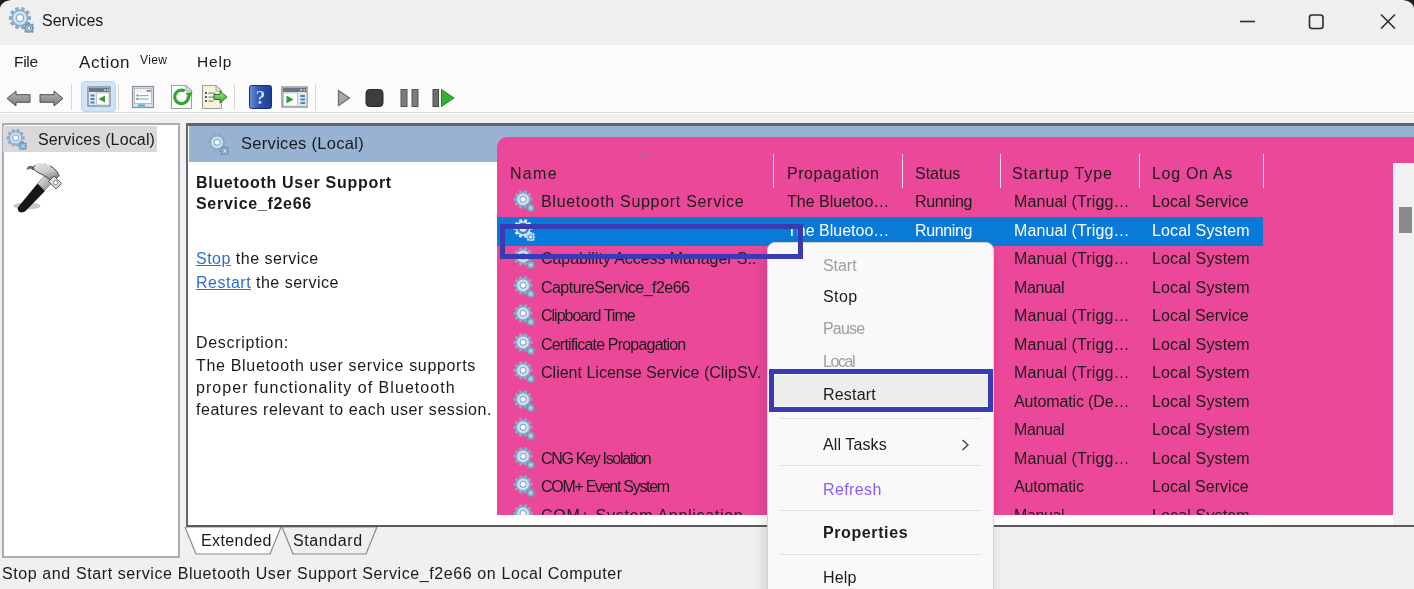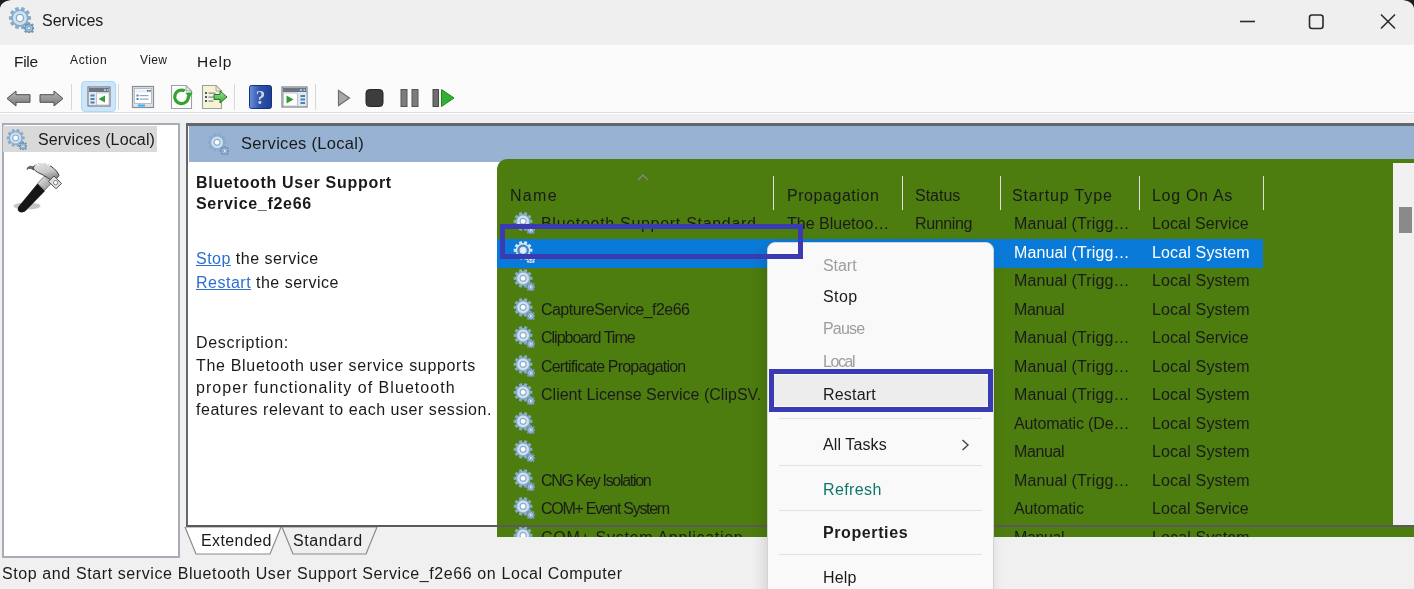--- a/index.html
+++ b/index.html
@@ -42,21 +42,21 @@
 </svg>
 <svg class="abs" style="left:0;top:0" width="11" height="8">
     <path d="M0,0 L11,0 C4.5,1 1,3.5 0,8 Z" fill="#1d1d1d"></path>
   </svg>
 <svg class="abs" style="left:1403px;top:0" width="11" height="8">
     <path d="M11,0 L0,0 C6.5,1 10,3.5 11,8 Z" fill="#1d1d1d"></path>
   </svg>
 
 <div class="abs" style="left:0;top:45px;width:1414px;height:37px;background:#fbfbfb"></div>
 <span class="abs" style="left:14px;top:53px;font-size:15.5px;letter-spacing:-0.3px">File</span>
-<span class="abs" style="left:70px;top:53px;font-size:12px;letter-spacing:0.65px">Action</span>
+<span class="abs" style="left:79px;top:53px;font-size:17px;letter-spacing:0.65px">Action</span>
 <span class="abs" style="left:140px;top:53px;font-size:12px;letter-spacing:0.4px">View</span>
 <span class="abs" style="left:197px;top:53px;font-size:15.5px;letter-spacing:0.8px">Help</span>
 
 <div class="abs" style="left:0;top:82px;width:1414px;height:31px;background:#fbfbfb;border-bottom:1px solid #dcdcdc"></div>
 <div class="abs" style="left:71px;top:84px;width:1px;height:26px;background:#d8d8d8"></div>
 <div class="abs" style="left:118px;top:84px;width:1px;height:26px;background:#d8d8d8"></div>
 <div class="abs" style="left:234px;top:84px;width:1px;height:26px;background:#d8d8d8"></div>
 <div class="abs" style="left:315px;top:84px;width:1px;height:26px;background:#d8d8d8"></div>
 <svg class="abs" style="left:6px;top:90px" width="25" height="17" viewBox="0 0 25 17">
 <defs>
@@ -236,21 +236,21 @@
   </svg>
 <span class="abs" style="left:241px;top:134px;font-size:16.5px;letter-spacing:.3px">Services (Local)</span>
 
 <div class="abs" style="left:196px;top:173px;width:320px;font-size:16px;font-weight:bold;letter-spacing:.7px;line-height:20.5px">Bluetooth User Support<br>Service_f2e66</div>
 <div class="abs" style="left:196px;top:246.5px;width:330px;font-size:16px;letter-spacing:.5px;line-height:24px"><a style="color:#2b6fd0;text-decoration:underline">Stop</a> the service<br><a style="color:#2b6fd0;text-decoration:underline">Restart</a> the service</div>
 <span class="abs" style="left:196px;top:334px;font-size:16px;letter-spacing:.7px;white-space:pre">Description:</span>
 <span class="abs" style="left:196px;top:356.5px;font-size:16px;letter-spacing:.68px;white-space:pre">The Bluetooth user service supports</span>
 <span class="abs" style="left:196px;top:378.5px;font-size:16px;letter-spacing:1.05px;white-space:pre">proper functionality of Bluetooth</span>
 <span class="abs" style="left:196px;top:401px;font-size:16px;letter-spacing:.54px;white-space:pre">features relevant to each user session.</span>
 
-<div class="abs" style="left:497px;top:159px;width:917px;height:378px;background:#4d7c0f;border-top-left-radius:10px;overflow:hidden">
+<div class="abs" style="left:497px;top:137px;width:917px;height:378px;background:#ec4899;border-top-left-radius:10px;overflow:hidden">
   <span class="abs" style="left:13px;top:27.5px;font-size:16px;letter-spacing:1.3px">Name</span>
   <svg class="abs" style="left:139px;top:14px" width="14" height="9" viewBox="0 0 14 9">
       <path d="M2,7 L7,2 L12,7" fill="none" stroke="#878787" stroke-width="1.3"></path>
     </svg>
   <span class="abs" style="left:290px;top:27.5px;font-size:16px;letter-spacing:.55px">Propagation</span>
   <span class="abs" style="left:418px;top:27.5px;font-size:16px;letter-spacing:0px">Status</span>
   <span class="abs" style="left:515px;top:27.5px;font-size:16px;letter-spacing:.85px">Startup Type</span>
   <span class="abs" style="left:655px;top:27.5px;font-size:16px;letter-spacing:.7px">Log On As</span>
   <div class="abs" style="left:276px;top:17px;width:1px;height:34px;background:#e0e0e0"></div>
   <div class="abs" style="left:405px;top:17px;width:1px;height:34px;background:#e0e0e0"></div>
@@ -275,21 +275,21 @@
       <line x1="19.8" y1="20.0" x2="21.2" y2="21.4" stroke="#7195b5" stroke-width="2.0"></line>
       <line x1="17.8" y1="20.8" x2="17.8" y2="22.8" stroke="#7195b5" stroke-width="2.0"></line>
       <line x1="15.8" y1="20.0" x2="14.3" y2="21.4" stroke="#7195b5" stroke-width="2.0"></line>
       <line x1="14.9" y1="18.0" x2="12.9" y2="18.0" stroke="#7195b5" stroke-width="2.0"></line>
       <line x1="15.8" y1="15.9" x2="14.3" y2="14.5" stroke="#7195b5" stroke-width="2.0"></line>
       <line x1="17.8" y1="15.1" x2="17.8" y2="13.1" stroke="#7195b5" stroke-width="2.0"></line>
       <line x1="19.8" y1="15.9" x2="21.2" y2="14.5" stroke="#7195b5" stroke-width="2.0"></line>
       <circle cx="17.78333333333333" cy="17.96666666666667" r="3.1" fill="#abc7df" stroke="#7195b5" stroke-width="1.0083333333333333"></circle>
       <circle cx="17.78333333333333" cy="17.96666666666667" r="1.4" fill="#ffffff" stroke="#7195b5" stroke-width="0.8066666666666666"></circle>
     </svg>
-    <span class="abs ct" style="left:44px;top:56.35px;letter-spacing:0.7px;color:#1b1b1b">Bluetooth Support Standard</span>
+    <span class="abs ct" style="left:44px;top:56.35px;letter-spacing:0.7px;color:#1b1b1b">Bluetooth Support Service</span>
     <span class="abs ct" style="left:290px;top:56.35px;color:#1b1b1b">The Bluetoo…</span>
     <span class="abs ct" style="left:418px;top:56.35px;letter-spacing:-0.35px;color:#1b1b1b">Running</span>
     <span class="abs ct" style="left:517px;top:56.35px;letter-spacing:0.1px;color:#1b1b1b">Manual (Trigg…</span>
     <span class="abs ct" style="left:655px;top:56.35px;letter-spacing:0.05px;color:#1b1b1b">Local Service</span>
 <svg class="abs" style="left:16px;top:81.65px" width="22" height="22" viewBox="0 0 22 22">
       <line x1="16.2" y1="9.3" x2="19.4" y2="9.3" stroke="#d3e6f6" stroke-width="3.1"></line>
       <line x1="15.0" y1="12.9" x2="17.6" y2="14.8" stroke="#d3e6f6" stroke-width="3.1"></line>
       <line x1="12.0" y1="15.1" x2="13.0" y2="18.2" stroke="#d3e6f6" stroke-width="3.1"></line>
       <line x1="8.2" y1="15.1" x2="7.2" y2="18.2" stroke="#d3e6f6" stroke-width="3.1"></line>
       <line x1="5.2" y1="12.9" x2="2.5" y2="14.8" stroke="#d3e6f6" stroke-width="3.1"></line>
@@ -332,20 +332,21 @@
       <line x1="19.8" y1="20.0" x2="21.2" y2="21.4" stroke="#7195b5" stroke-width="2.0"></line>
       <line x1="17.8" y1="20.8" x2="17.8" y2="22.8" stroke="#7195b5" stroke-width="2.0"></line>
       <line x1="15.8" y1="20.0" x2="14.3" y2="21.4" stroke="#7195b5" stroke-width="2.0"></line>
       <line x1="14.9" y1="18.0" x2="12.9" y2="18.0" stroke="#7195b5" stroke-width="2.0"></line>
       <line x1="15.8" y1="15.9" x2="14.3" y2="14.5" stroke="#7195b5" stroke-width="2.0"></line>
       <line x1="17.8" y1="15.1" x2="17.8" y2="13.1" stroke="#7195b5" stroke-width="2.0"></line>
       <line x1="19.8" y1="15.9" x2="21.2" y2="14.5" stroke="#7195b5" stroke-width="2.0"></line>
       <circle cx="17.78333333333333" cy="17.96666666666667" r="3.1" fill="#abc7df" stroke="#7195b5" stroke-width="1.0083333333333333"></circle>
       <circle cx="17.78333333333333" cy="17.96666666666667" r="1.4" fill="#ffffff" stroke="#7195b5" stroke-width="0.8066666666666666"></circle>
     </svg>
+    <span class="abs ct" style="left:44px;top:113.35px;letter-spacing:-0.06px;color:#1b1b1b">Capability Access Manager S..</span>
     <span class="abs ct" style="left:517px;top:113.35px;letter-spacing:0.1px;color:#1b1b1b">Manual (Trigg…</span>
     <span class="abs ct" style="left:655px;top:113.35px;letter-spacing:0.15px;color:#1b1b1b">Local System</span>
 <svg class="abs" style="left:16px;top:138.65px" width="22" height="22" viewBox="0 0 22 22">
       <line x1="16.2" y1="9.3" x2="19.4" y2="9.3" stroke="#88abc9" stroke-width="3.1"></line>
       <line x1="15.0" y1="12.9" x2="17.6" y2="14.8" stroke="#88abc9" stroke-width="3.1"></line>
       <line x1="12.0" y1="15.1" x2="13.0" y2="18.2" stroke="#88abc9" stroke-width="3.1"></line>
       <line x1="8.2" y1="15.1" x2="7.2" y2="18.2" stroke="#88abc9" stroke-width="3.1"></line>
       <line x1="5.2" y1="12.9" x2="2.5" y2="14.8" stroke="#88abc9" stroke-width="3.1"></line>
       <line x1="4.0" y1="9.3" x2="0.7" y2="9.4" stroke="#88abc9" stroke-width="3.1"></line>
       <line x1="5.2" y1="5.8" x2="2.5" y2="3.9" stroke="#88abc9" stroke-width="3.1"></line>
@@ -593,21 +594,21 @@
 <span class="abs menuitem" style="left:823px;top:287.5px;color:#1b1b1b;letter-spacing:0.45px">Stop</span>
 <span class="abs menuitem" style="left:823px;top:319.5px;color:#9e9e9e;letter-spacing:-0.8px">Pause</span>
 <span class="abs menuitem" style="left:823px;top:353px;color:#9e9e9e;letter-spacing:-1.4px">Local</span>
 <span class="abs menuitem" style="left:823px;top:385.5px;color:#1b1b1b;letter-spacing:0.2px">Restart</span>
 <div class="abs" style="left:779px;top:417.5px;width:203px;height:1px;background:#e2e2e2;z-index:41"></div>
 <span class="abs menuitem" style="left:823px;top:435.5px;color:#1b1b1b;letter-spacing:0.1px">All Tasks</span>
 <svg class="abs" style="left:960px;top:437.5px;z-index:42" width="10" height="14" viewBox="0 0 10 14">
     <path d="M2.5,2 L8,7 L2.5,12" fill="none" stroke="#444" stroke-width="1.4"></path>
   </svg>
 <div class="abs" style="left:779px;top:464.5px;width:203px;height:1px;background:#e2e2e2;z-index:41"></div>
-<span class="abs menuitem" style="left:823px;top:480.5px;color:#0f766e;letter-spacing:0.4px">Refresh</span>
+<span class="abs menuitem" style="left:823px;top:480.5px;color:#8b5cf6;letter-spacing:0.4px">Refresh</span>
 <div class="abs" style="left:779px;top:510px;width:203px;height:1px;background:#e2e2e2;z-index:41"></div>
 <span class="abs menuitem" style="left:823px;top:524px;color:#1b1b1b;font-weight:bold;letter-spacing:0.6px">Properties</span>
 <div class="abs" style="left:779px;top:553.5px;width:203px;height:1px;background:#e2e2e2;z-index:41"></div>
 <span class="abs menuitem" style="left:823px;top:569px;color:#1b1b1b;letter-spacing:0.15px">Help</span>
 
 <div class="abs" style="left:500px;top:224px;width:302.5px;height:34.5px;border:5px solid #3a3ab2;z-index:50"></div>
 <div class="abs" style="left:768.5px;top:368.5px;width:224.5px;height:43px;border:5px solid #3a3ab2;z-index:50"></div>
 
 <div class="abs" style="left:186px;top:524.5px;width:1228px;height:2px;background:#5a5a5a"></div>
 <svg class="abs" style="left:183px;top:527px" width="200" height="28" viewBox="0 0 200 28">

